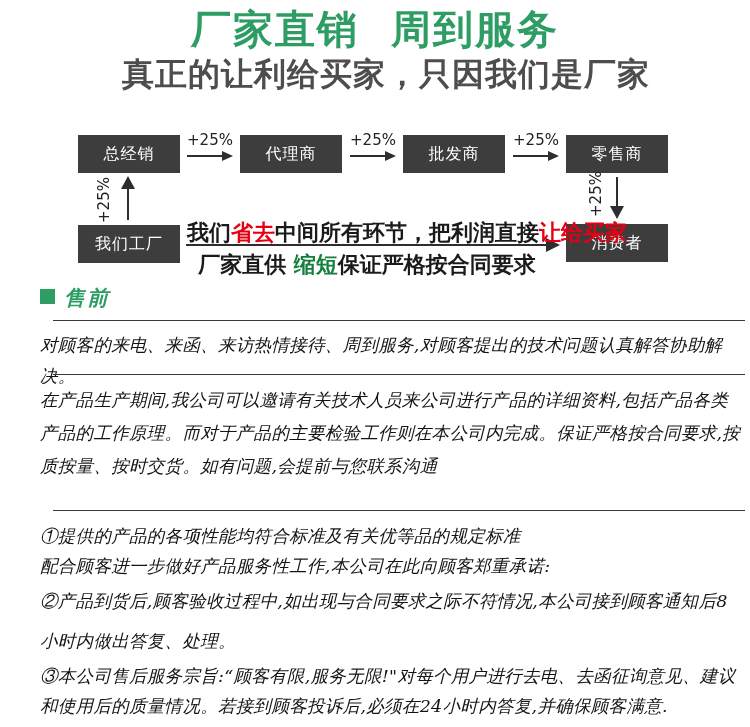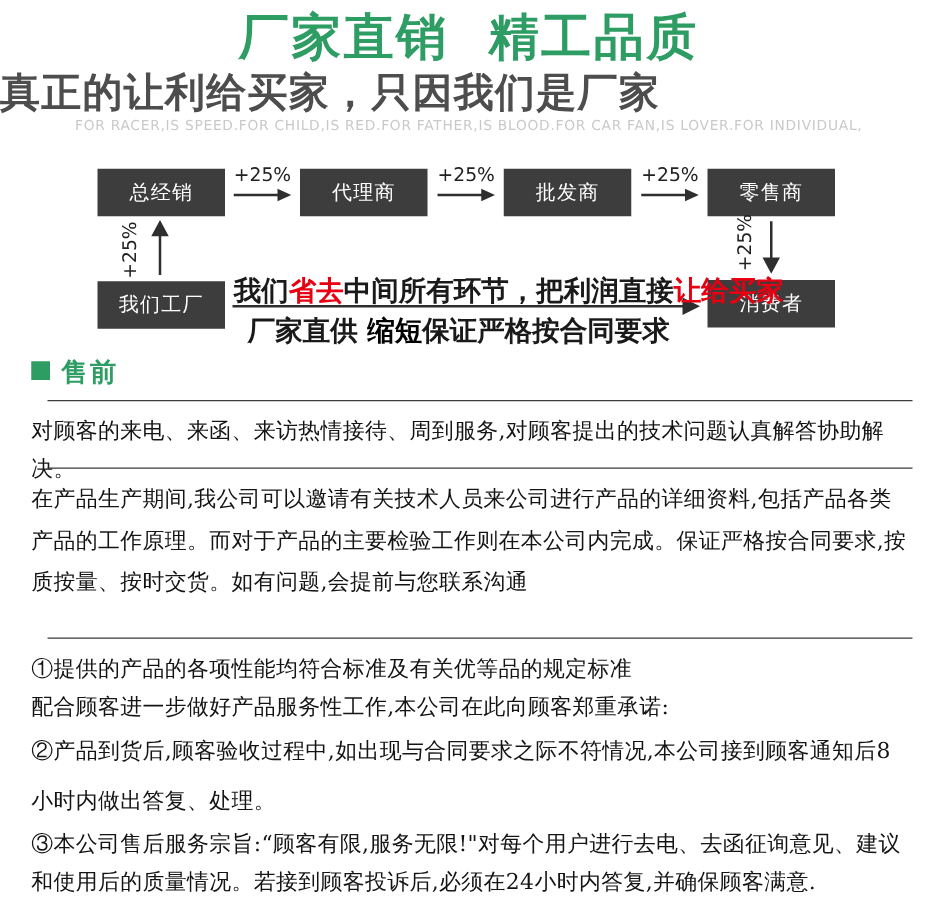--- a/index.html
+++ b/index.html
@@ -3,21 +3,21 @@
 <meta charset="utf-8">
 <style>
   html,body{margin:0;padding:0;}
   body{width:750px;height:727px;background:#ffffff;position:relative;overflow:hidden;
        font-family:"DejaVu Sans","Liberation Sans",sans-serif;}
   .abs{position:absolute;}
 
   
   .title{top:2px;left:0;width:750px;text-align:center;font-size:40px;font-weight:bold;
          color:#2e9d64;letter-spacing:2px;white-space:pre;}
-  .subtitle{top:53px;left:0;width:650px;text-align:left;font-size:32px;font-weight:bold;
+  .subtitle{top:53px;left:0;width:650px;text-align:right;font-size:32px;font-weight:bold;
             color:#4d4d4d;letter-spacing:1px;}
   .tagline{top:94px;left:0;width:750px;text-align:center;font-size:11px;line-height:13px;
            color:#c9c9c9;letter-spacing:0.6px;}
 
   
   .dbox{height:38px;width:102px;background:#3d3d3d;color:#ffffff;font-size:16px;
         text-align:center;line-height:38px;letter-spacing:1px;}
   .pct{font-size:15px;color:#222;text-align:center;}
   .shaft-h{height:2px;background:#2e2e2e;}
   .shaft-v{width:2px;background:#2e2e2e;}
@@ -25,39 +25,38 @@
              border-left:11px solid #2e2e2e;}
   .arr-right-big{width:0;height:0;border-top:7px solid transparent;border-bottom:7px solid transparent;
                  border-left:14px solid #2e2e2e;}
   .arr-up{width:0;height:0;border-left:7px solid transparent;border-right:7px solid transparent;
           border-bottom:13px solid #2e2e2e;}
   .arr-down{width:0;height:0;border-left:7px solid transparent;border-right:7px solid transparent;
             border-top:13px solid #2e2e2e;}
   .rot{transform:rotate(-90deg);font-size:15px;color:#222;text-align:center;width:60px;height:16px;line-height:16px;}
   .msg{width:360px;text-align:center;font-size:22px;font-weight:bold;color:#1a1a1a;white-space:nowrap;}
   .msg .red1{color:#e60012;}
-  .msg .red2{color:#000000;}
+  .msg .red2{color:#15803d;}
 
   
-  .section{left:25px;width:705px;}
+  .section{left:40px;width:705px;font-style:italic;}
   .sq{display:inline-block;width:15px;height:15px;background:#2e9d64;vertical-align:middle;margin-bottom:4px;}
   .sec-title{display:inline-block;font-size:21px;font-weight:bold;color:#2e9d64;margin-left:9px;
              letter-spacing:2px;vertical-align:middle;}
   .sec-line{height:1px;background:#3a3a3a;margin-left:13px;margin-top:8px;}
   .body-text{font-family:"DejaVu Serif","Liberation Serif",serif;font-size:17.5px;color:#141414;
              line-height:31px;margin:0;letter-spacing:0.3px;}
   .sec-body{margin-top:9px;}
 </style>
 </head>
 <body>
 
-<div class="abs title">厂家直销  精工品质</div>
+<div class="abs title">厂家直销  周到服务</div>
 <div class="abs subtitle">真正的让利给买家，只因我们是厂家</div>
 <div class="abs tagline">
-  <div>FOR RACER,IS SPEED.FOR CHILD,IS RED.FOR FATHER,IS BLOOD.FOR CAR FAN,IS LOVER.FOR INDIVIDUAL,</div>
 </div>
 
 <div>
 
   <div class="abs dbox" style="left:78px;top:135px">总经销</div>
   <div class="abs dbox" style="left:240px;top:135px">代理商</div>
   <div class="abs dbox" style="left:403px;top:135px">批发商</div>
   <div class="abs dbox" style="left:566px;top:135px">零售商</div>
   <div class="abs dbox" style="left:78px;top:225px">我们工厂</div>
   <div class="abs dbox" style="left:566px;top:224px">消费者</div>

